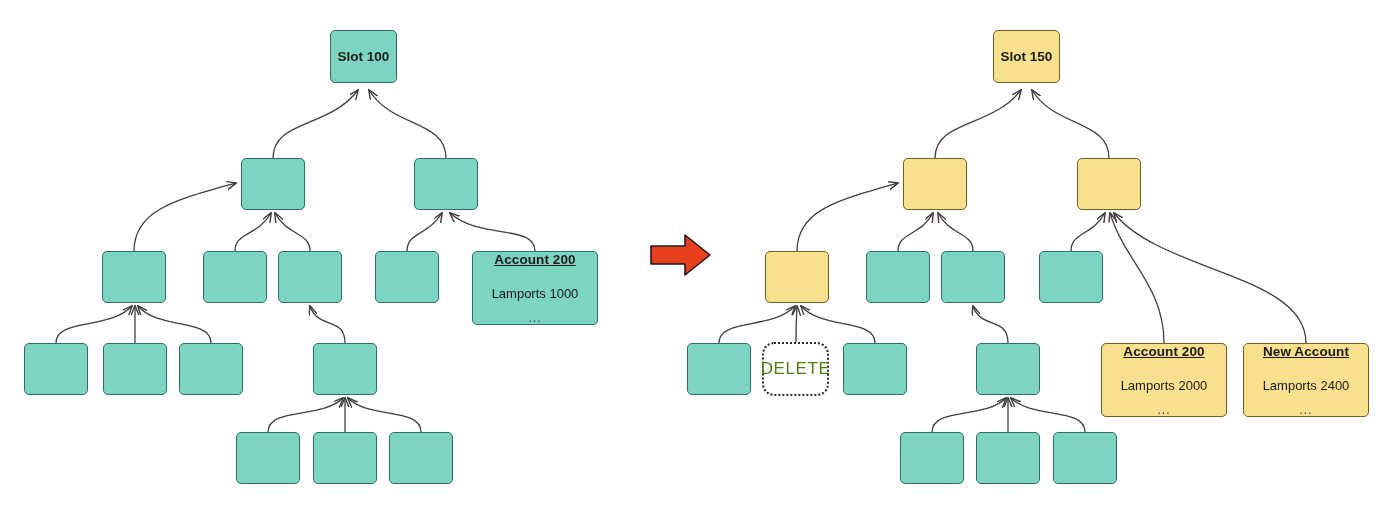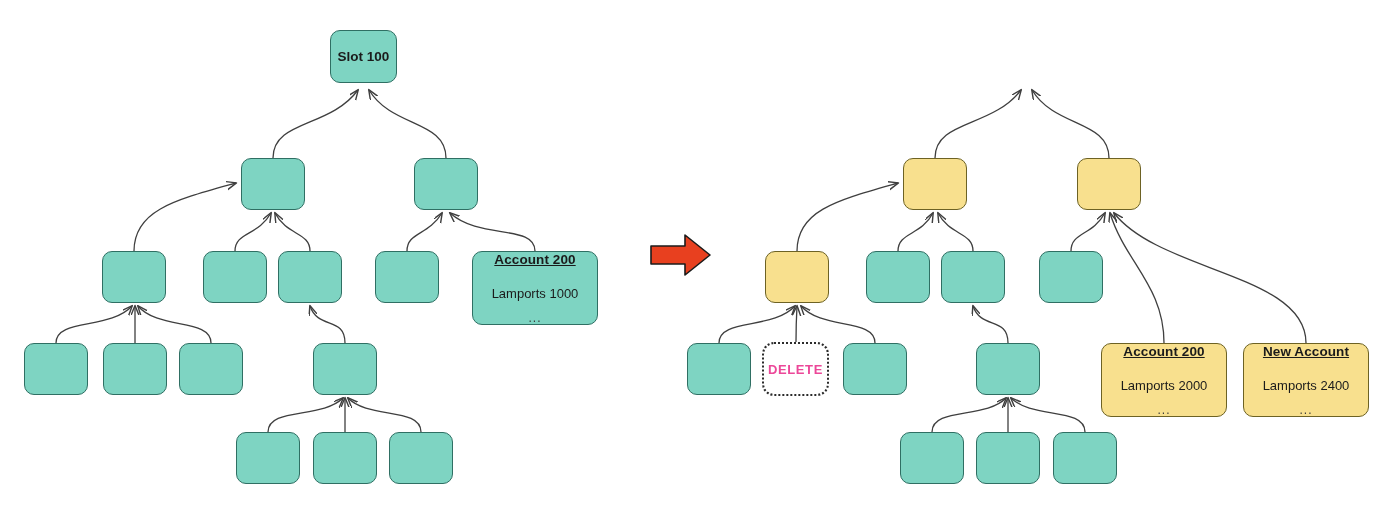--- a/index.html
+++ b/index.html
@@ -21,21 +21,21 @@
     position: absolute;
     left: 0;
     top: 0;
     width: 1400px;
     height: 518px;
     pointer-events: none;
   }
   .node {
     position: absolute;
     box-sizing: border-box;
-    border-radius: 10px;
+    border-radius: 5px;
     border: 1.6px solid #2f6f63;
     background: #7ed4c2;
     display: flex;
     flex-direction: column;
     align-items: center;
     justify-content: center;
     color: #1b1b1b;
     z-index: 2;
   }
   .node.yellow {
@@ -61,24 +61,24 @@
     margin-top: 17px;
   }
   .node-ellipsis {
     font-size: 12px;
     line-height: 1;
     margin-top: 9px;
     letter-spacing: 1px;
     color: #3a3a3a;
   }
   .delete-label {
-    font-size: 13px;
-    font-weight: bold;
+    font-size: 17px;
+    font-weight: normal;
     letter-spacing: 0.6px;
-    color: #ec4899;
+    color: #4d7c0f;
   }
   .slot-label {
     font-size: 13.5px;
     font-weight: bold;
   }
   .arrow-marker {
     position: absolute;
     z-index: 3;
   }
 </style>
@@ -164,20 +164,23 @@
   <div class="node" style="left:236px; top:432px; width:64px; height:52px;"></div>
   <div class="node" style="left:313px; top:432px; width:64px; height:52px;"></div>
   <div class="node" style="left:389px; top:432px; width:64px; height:52px;"></div>
 
   <div class="node" style="left:472px; top:251px; width:126px; height:74px;">
     <span class="node-title">Account 200</span>
     <span class="node-sub">Lamports 1000</span>
     <span class="node-ellipsis">...</span>
   </div>
 
+  <div class="node yellow" style="left:993px; top:30px; width:67px; height:53px;">
+    <span class="slot-label">Slot 150</span>
+  </div>
 
   <div class="node yellow" style="left:903px; top:158px; width:64px; height:52px;"></div>
   <div class="node yellow" style="left:1077px; top:158px; width:64px; height:52px;"></div>
   <div class="node yellow" style="left:765px; top:251px; width:64px; height:52px;"></div>
   <div class="node" style="left:866px; top:251px; width:64px; height:52px;"></div>
   <div class="node" style="left:941px; top:251px; width:64px; height:52px;"></div>
   <div class="node" style="left:1039px; top:251px; width:64px; height:52px;"></div>
   <div class="node" style="left:687px; top:343px; width:64px; height:52px;"></div>
 
   <div class="node delete" style="left:762px; top:342px; width:67px; height:54px;">

